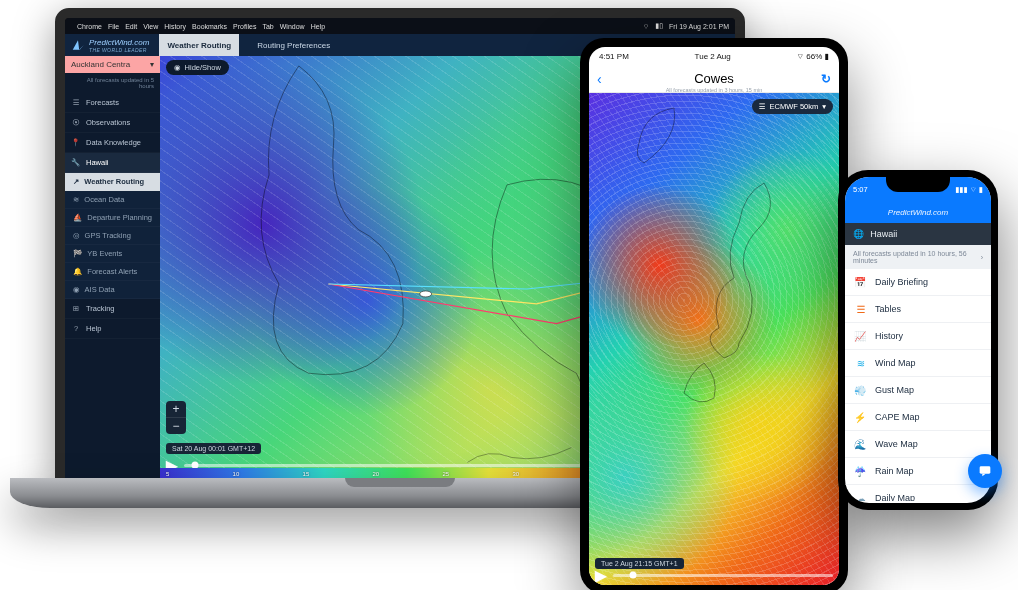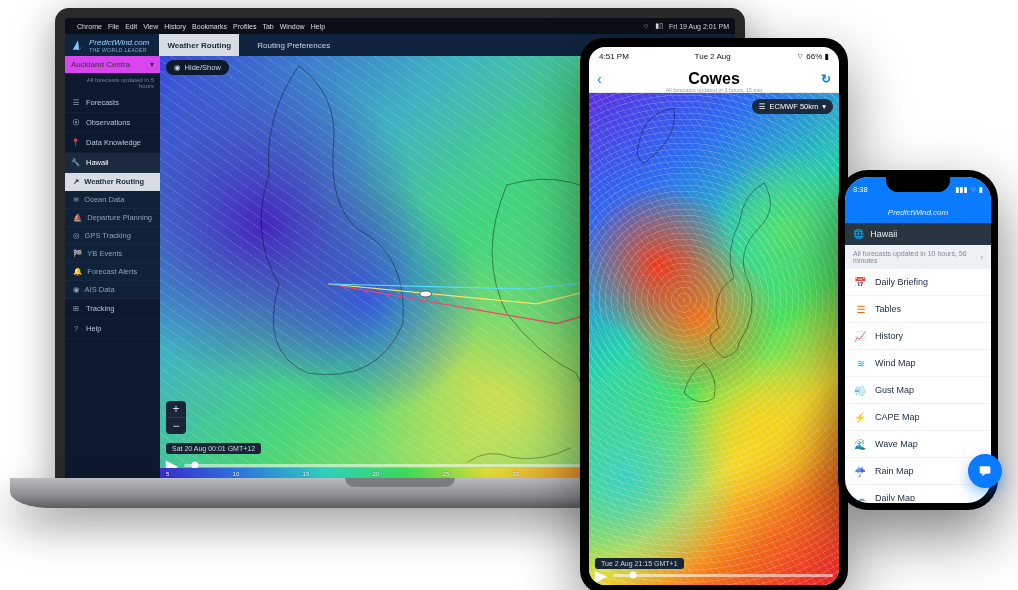--- a/index.html
+++ b/index.html
@@ -60,21 +60,21 @@
   .brand { display:flex; align-items:center; gap:4px; color:#9fd0ff; font-size:8px; font-style:italic; }
   .brand svg { width:14px; height:12px; }
   .brand-sub { font-size:5px; color:#7aa7cf; letter-spacing:.4px; }
   .tab { font-size:8px; color:#c9d7e6; padding:4px 8px; height:100%; display:flex; align-items:center; }
   .tab.active { background:#d7dde3; color:#1a2a3d; font-weight:600; }
   .topbar-right { margin-left:auto; display:flex; gap:6px; align-items:center; font-size:9px; color:#cfd8e2; }
 
   
   .app-body { display:flex; height: calc(100% - 38px); }
   .sidebar { width: 95px; background:#0d1a2d; display:flex; flex-direction:column; font-size:7.5px; }
-  .loc-box { background:#d946ef; color:#333; padding:4px 6px; font-size:8px; display:flex; justify-content:space-between; align-items:center; }
+  .loc-box { background:#fca5a5; color:#333; padding:4px 6px; font-size:8px; display:flex; justify-content:space-between; align-items:center; }
   .upd-msg { color:#6f8096; padding:4px 6px; font-size:6px; text-align:right; }
   .nav-item { display:flex; align-items:center; gap:5px; padding:5px 6px; color:#b9c5d3; border-bottom:1px solid rgba(255,255,255,.03); }
   .nav-item .ic { width:10px; display:inline-flex; justify-content:center; opacity:.75; }
   .nav-item.sel { background:#1a2a3f; color:#fff; }
   .sub-item { display:flex; align-items:center; gap:5px; padding:4px 6px 4px 8px; color:#8fa0b3; background:#10223a; border-bottom:1px solid rgba(255,255,255,.03); }
   .sub-item.sel { background:#d7dde3; color:#1a2a3d; font-weight:600; }
 
   .map-pane { flex:1; position:relative; overflow:hidden; }
   .map-bg {
     position:absolute; inset:0;
@@ -119,21 +119,21 @@
   .tablet {
     position:absolute; left:580px; top:38px;
     width:268px; height:556px;
     background:#000; border-radius:24px; padding:9px;
     box-shadow: 0 24px 60px rgba(0,0,0,.45);
   }
   .tablet-screen { position:relative; width:100%; height:100%; background:#fff; border-radius:16px; overflow:hidden; }
   .ios-status { height:18px; display:flex; align-items:center; justify-content:space-between; padding:0 10px; font-size:8px; color:#111; }
   .tablet-header { height:28px; display:flex; align-items:center; justify-content:center; position:relative; border-bottom:1px solid #eaeaea; }
   .tablet-header .back { position:absolute; left:8px; color:#0a7aff; font-size:14px; }
-  .tablet-header .title { font-size:16px; font-weight:700; }
+  .tablet-header .title { font-size:13px; font-weight:400; }
   .tablet-header .sub { position:absolute; bottom:-1px; font-size:5.5px; color:#9aa3ad; }
   .tablet-header .reload { position:absolute; right:8px; color:#0a7aff; font-size:12px; font-weight:600; }
 
   .tablet-map { position:relative; width:100%; height:calc(100% - 46px); overflow:hidden; }
   .tmap-bg { position:absolute; inset:0;
     background:
       radial-gradient(circle at 28% 35%, #f03a1a 0, rgba(240,58,26,0) 22%),
       radial-gradient(circle at 44% 46%, #f27a18 0, rgba(242,122,24,0) 26%),
       radial-gradient(circle at 68% 68%, #f3d21a 0, rgba(243,210,26,0) 20%),
       radial-gradient(circle at 80% 28%, #52e06a 0, rgba(82,224,106,0) 20%),
@@ -378,21 +378,21 @@
           </div>
       </div>
     </div>
   </div>
 </div>
 
 <div class="phone">
   <div class="phone-screen">
     <div class="notch"></div>
     <div class="ios-status">
-      <span>8:38</span>
+      <span>5:07</span>
       <span><span>▮▮▮</span> <span>⌔</span> <span>▮</span></span>
     </div>
     <div class="phone-brandbar">
       <div>
         <div>PredictWind.com</div>
       </div>
     </div>
     <div class="phone-loc">
       <span>🌐</span>
       <span>Hawaii</span>

